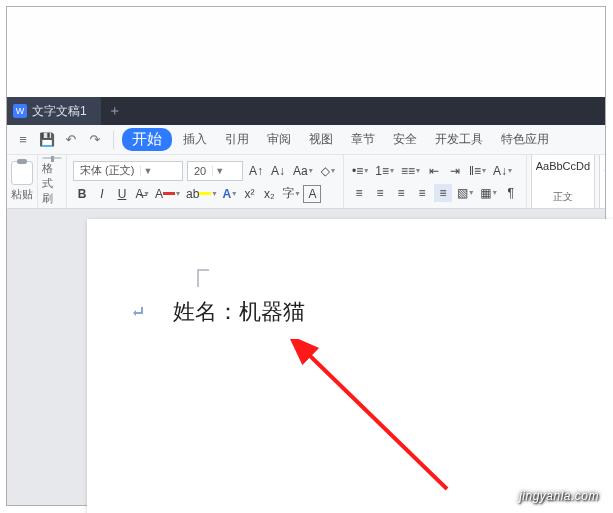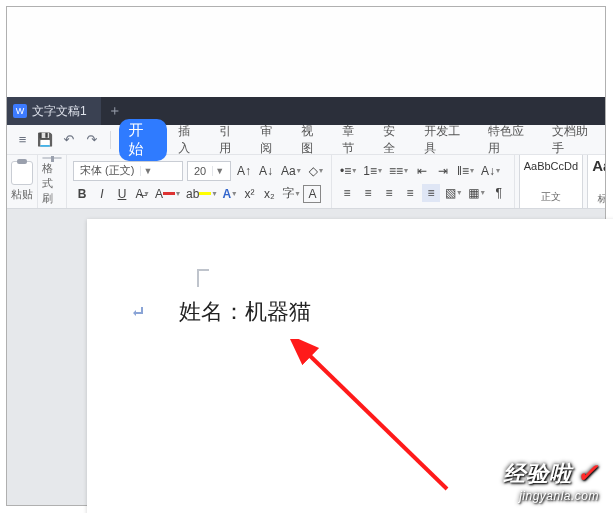--- a/index.html
+++ b/index.html
@@ -38,21 +38,21 @@
   .style-box .prev { font-size: 11px; color: #333; }
   .style-box.big .prev { font-size: 15px; font-weight: bold; }
   .style-box .nm { font-size: 10px; color: #666; margin-top: 18px; }
   .workspace { position: absolute; left: 0; right: 0; top: 202px; bottom: 0; background: #e6e8eb; }
   .page { position: absolute; left: 80px; top: 10px; width: 560px; height: 360px; background: #fff; box-shadow: 0 1px 4px rgba(0,0,0,.18); }
   .cursor-mark { position: absolute; left: 110px; top: 50px; width: 18px; height: 22px; }
   .cursor-mark::before { content: ""; position: absolute; left: 0; top: 0; width: 12px; height: 2px; background: #bfc4cc; }
   .cursor-mark::after { content: ""; position: absolute; left: 0; top: 0; width: 2px; height: 18px; background: #bfc4cc; }
   .ret-icon { position: absolute; left: 45px; top: 84px; width: 12px; height: 12px; }
   .ret-icon svg { width: 12px; height: 12px; }
-  .doc-text { position: absolute; left: 92px; top: 78px; font-family: "SimSun","宋体",serif; font-size: 22px; color: #222; }
+  .doc-text { position: absolute; left: 86px; top: 78px; font-family: "SimSun","宋体",serif; font-size: 22px; color: #222; }
   .arrow { position: absolute; left: 200px; top: 120px; width: 180px; height: 160px; pointer-events: none; }
   .watermark { position: absolute; right: 14px; bottom: 10px; text-align: right; color: #fff; text-shadow: 0 0 4px #000, 1px 1px 2px #000; }
   .watermark .t1 { font-size: 22px; font-weight: bold; font-style: italic; letter-spacing: 1px; display: inline-flex; align-items: center; gap: 4px; }
   .watermark .chk { color: #ff2a2a; font-size: 26px; font-weight: bold; }
   .watermark .t2 { font-size: 12px; font-style: italic; letter-spacing: .5px; }
 </style>
 </head>
 <body>
 
 <div class="frame">
@@ -75,21 +75,20 @@
       <span class="sep"></span>
       <span class="pill">开始</span>
       <span class="menu-item">插入</span>
       <span class="menu-item">引用</span>
       <span class="menu-item">审阅</span>
       <span class="menu-item">视图</span>
       <span class="menu-item">章节</span>
       <span class="menu-item">安全</span>
       <span class="menu-item">开发工具</span>
       <span class="menu-item">特色应用</span>
-      <span class="menu-item">文档助手</span>
     </div>
   </div>
 
   <div class="toolbar">
 
     <div class="tool-col">
       <div class="paste-ic"></div>
       <span class="lbl">粘贴</span>
     </div>
 
@@ -97,21 +96,21 @@
       <div class="fmt-ic"></div>
       <span class="lbl">格式刷</span>
     </div>
 
     <div class="tool-group">
       <div class="font-row">
         <div class="combo" style="width:110px">
           <span class="val">宋体 (正文)</span>
           <span class="dd">▼</span>
         </div>
-        <div class="combo" style="width:44px">
+        <div class="combo" style="width:56px">
           <span class="val">20</span>
           <span class="dd">▼</span>
         </div>
         <span class="tb">A↑</span>
         <span class="tb">A↓</span>
         <span class="tb dd">Aa</span>
         <span class="tb dd">◇</span>
       </div>
       <div class="btnrow">
         <span class="tb" style="font-weight:bold">B</span>
@@ -181,18 +180,14 @@
           <path d="M0,0 L0,6 L8,3 z" fill="#ff1a1a"></path>
             </marker>
           </defs>
         <line x1="160" y1="150" x2="18" y2="12" stroke="#ff1a1a" stroke-width="4" marker-end="url(#ah)"></line>
       </svg>
     </div>
   </div>
 </div>
 
 <div class="watermark">
-  <div class="t1">
-    <span>经验啦</span>
-    <span class="chk">✓</span>
-  </div>
   <div class="t2">jingyanla.com</div>
 </div>
 
 </body></html>

